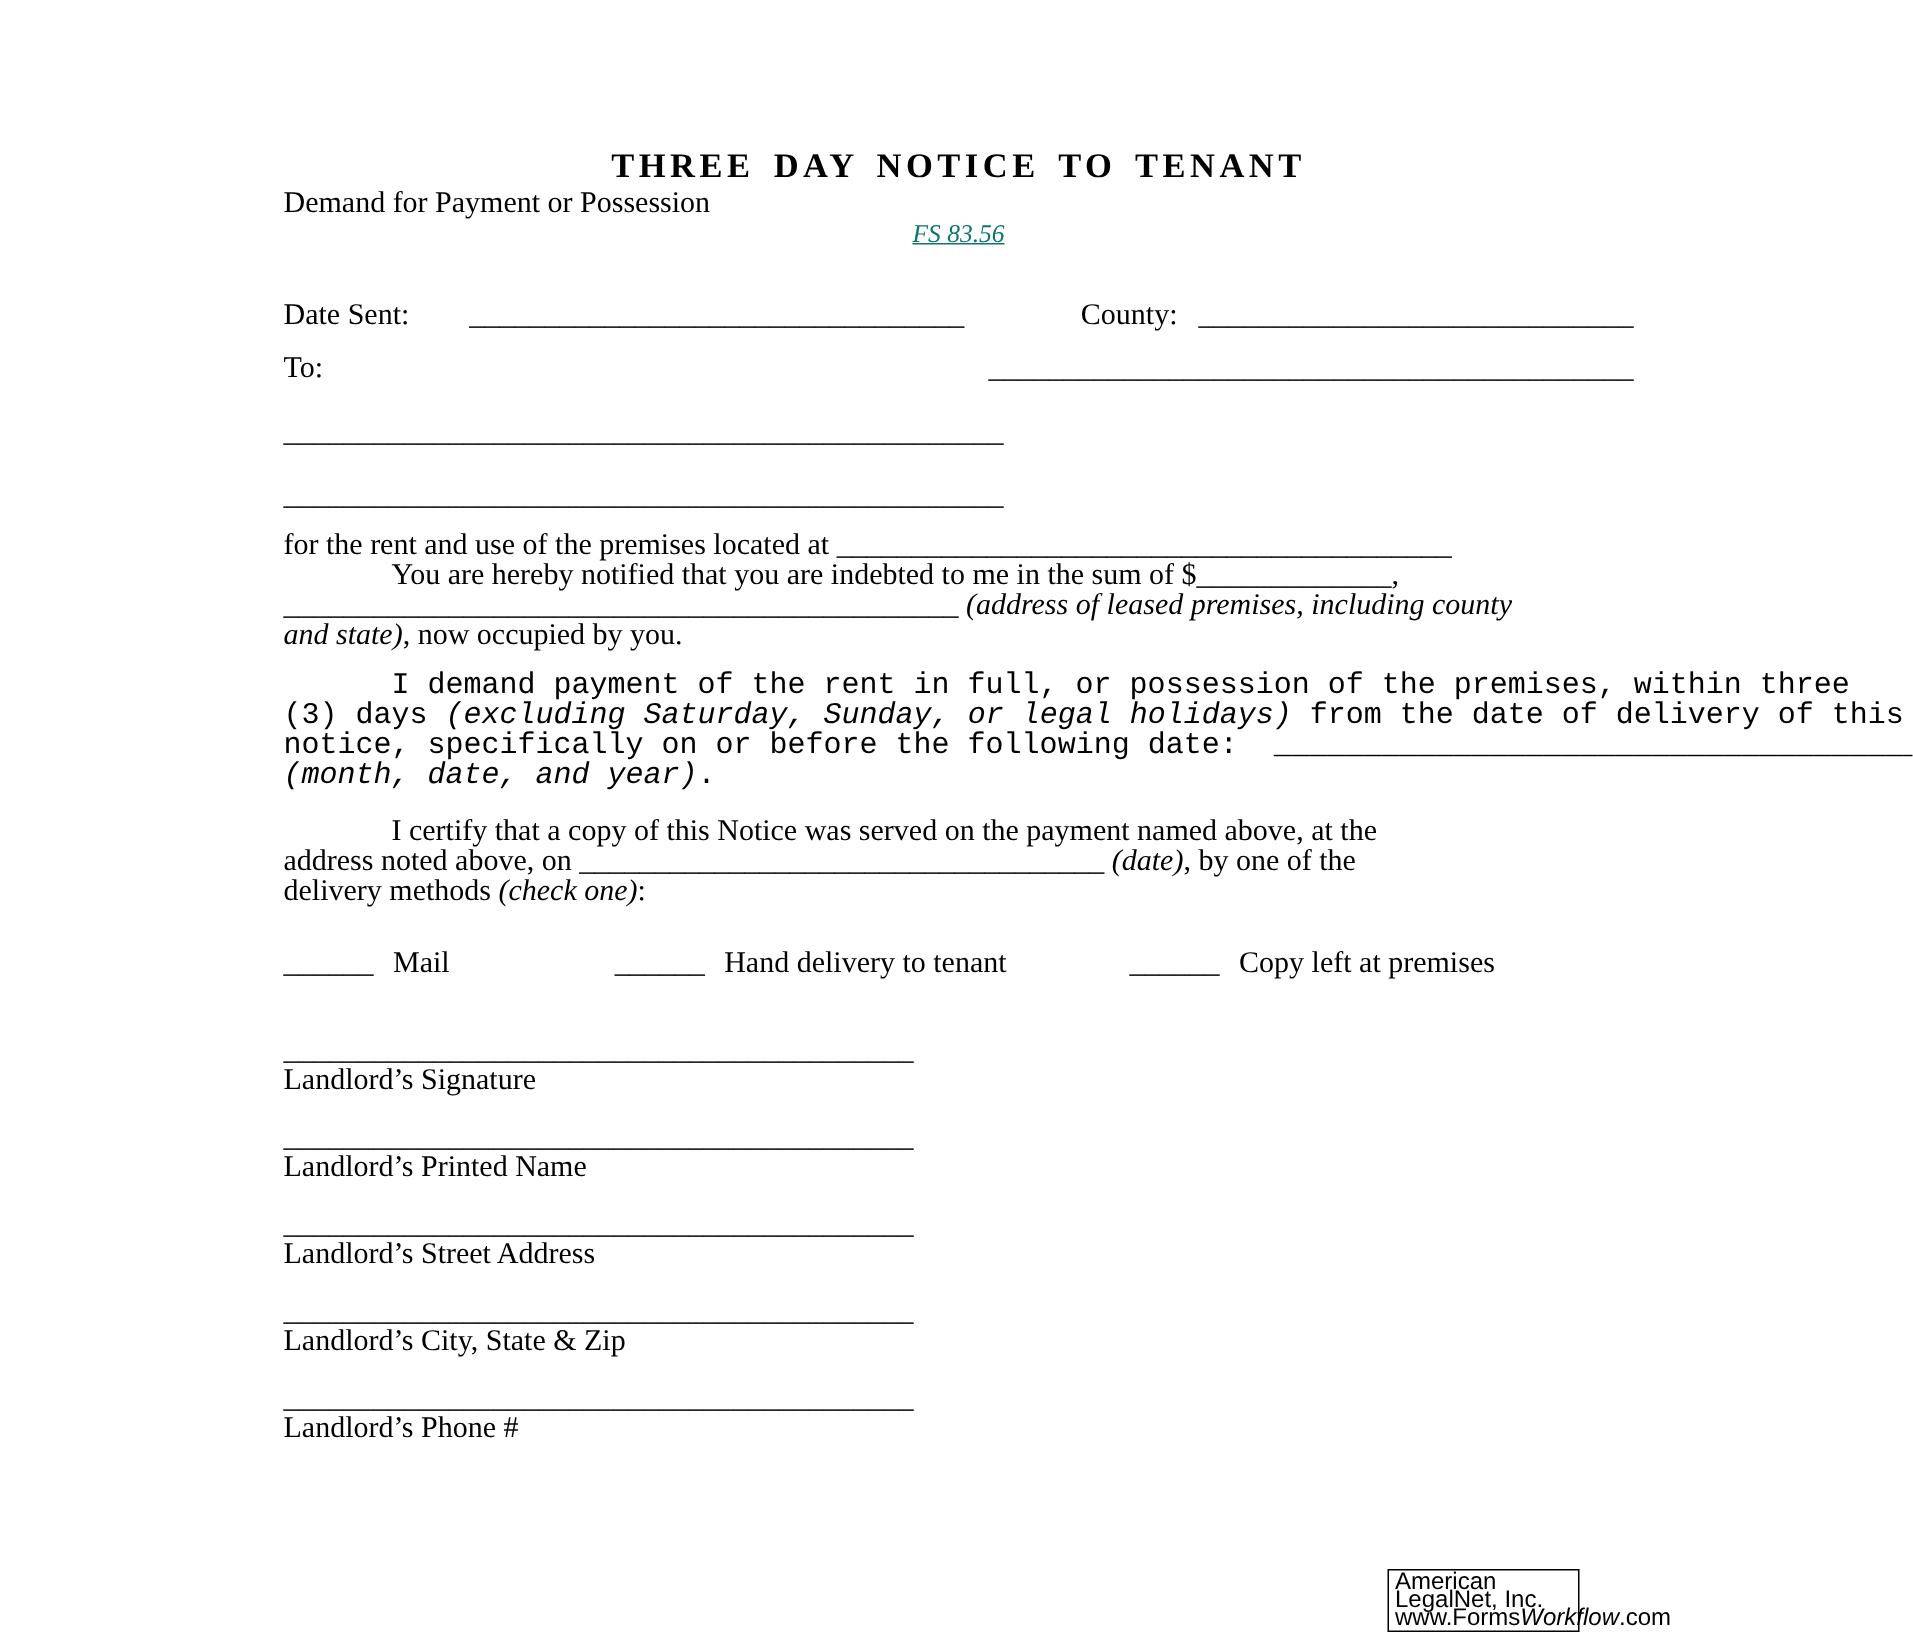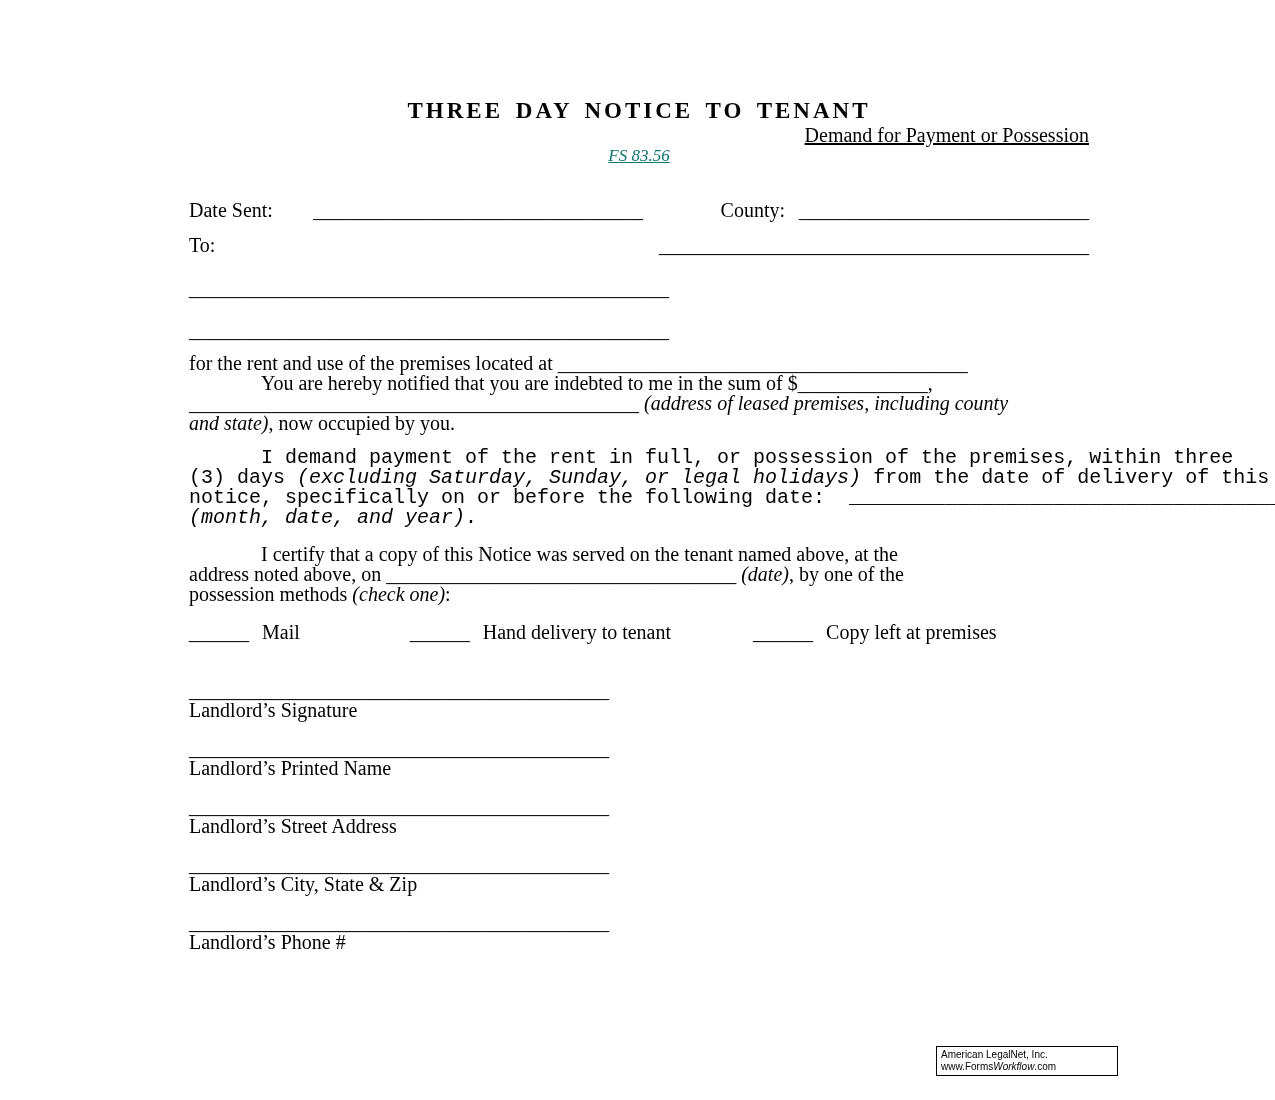--- a/index.html
+++ b/index.html
@@ -24,21 +24,21 @@
     width: 900px;
   }
   .title {
     font-size: 23px;
     font-weight: bold;
     text-align: center;
     letter-spacing: 3px;
     word-spacing: 4px;
     line-height: 27px;
   }
-  .subtitle { text-align: right; margin-top: 1px; text-decoration: underline; }
+  .subtitle { text-align: left; margin-top: 1px; }
   .statute  { text-align: center; margin-top: 2px; font-size: 17px; line-height: 18px; }
   .statute a {
     color: #0f766e;
     font-style: italic;
     text-decoration: underline;
     cursor: pointer;
   }
   .ln { white-space: pre; }
   .it { font-style: italic; }
   .indent { padding-left: 72px; }
@@ -48,40 +48,39 @@
   .grp2 { margin-left: auto; }
   .ml14 { margin-left: 14px; }
   .row-to { margin-top: 15px; justify-content: space-between; }
   .addr-ln1 { margin-top: 23px; }
   .addr-ln2 { margin-top: 22px; }
 
   .para1 { margin-top: 13px; }
   .para2 { margin-top: 15px; font-family: Liberation Mono, monospace; }
   .para3 { margin-top: 16px; }
 
-  .methods { display: flex; margin-top: 18px; white-space: pre; }
+  .methods { display: flex; margin-top: 28px; white-space: pre; }
   .mlabel { margin-left: 13px; }
   .m2 { margin-left: 110px; }
   .m3 { margin-left: 82px; }
 
   .signatures { margin-top: 38px; }
   .sigblock { margin-bottom: 18px; }
   .siglabel { line-height: 20px; }
 
   .stamp {
     position: absolute;
     left: 925px; top: 1046px;
-    width: 182px;
+    width: 128px;
     border: 1px solid #000000;
     font-family: "Liberation Sans", "DejaVu Sans", sans-serif;
-    font-size: 10px;
+    font-size: 16px;
     line-height: 12px;
     padding: 2px 4px;
     background: #ffffff;
-    margin-left: 11px;
   }
 </style>
 </head>
 <body>
 
 <div class="page">
   <div class="content">
 
     <div class="title">THREE DAY NOTICE TO TENANT</div>
     <div class="subtitle">Demand for Payment or Possession</div>
@@ -109,23 +108,23 @@
     </div>
 
     <div class="para2">
       <div class="ln indent"><span>I demand payment of the rent in full, or possession of the premises, within three</span></div>
       <div class="ln"><span>(3) days </span><span class="it">(excluding Saturday, Sunday, or legal holidays)</span><span> from the date of delivery of this</span></div>
       <div class="ln"><span>notice, specifically on or before the following date:  </span><span>_____________________________________</span></div>
       <div class="ln"><span class="it">(month, date, and year)</span><span>.</span></div>
     </div>
 
     <div class="para3">
-      <div class="ln indent"><span>I certify that a copy of this Notice was served on the tenant named above, at the</span></div>
+      <div class="ln indent"><span>I certify that a copy of this Notice was served on the payment named above, at the</span></div>
       <div class="ln"><span>address noted above, on </span><span>___________________________________</span><span> </span><span class="it">(date)</span><span>, by one of the</span></div>
-      <div class="ln"><span>possession methods </span><span class="it">(check one)</span><span>:</span></div>
+      <div class="ln"><span>delivery methods </span><span class="it">(check one)</span><span>:</span></div>
     </div>
 
     <div class="methods"><span><span>______</span><span class="mlabel">Mail</span></span><span class="m2"><span>______</span><span class="mlabel">Hand delivery to tenant</span></span><span class="m3"><span>______</span><span class="mlabel">Copy left at premises</span></span></div>
 
     <div class="signatures">
       <div class="sigblock">
         <div class="ln"><span>__________________________________________</span></div>
         <div class="siglabel">Landlord’s Signature</div>
       </div>
       <div class="sigblock">

